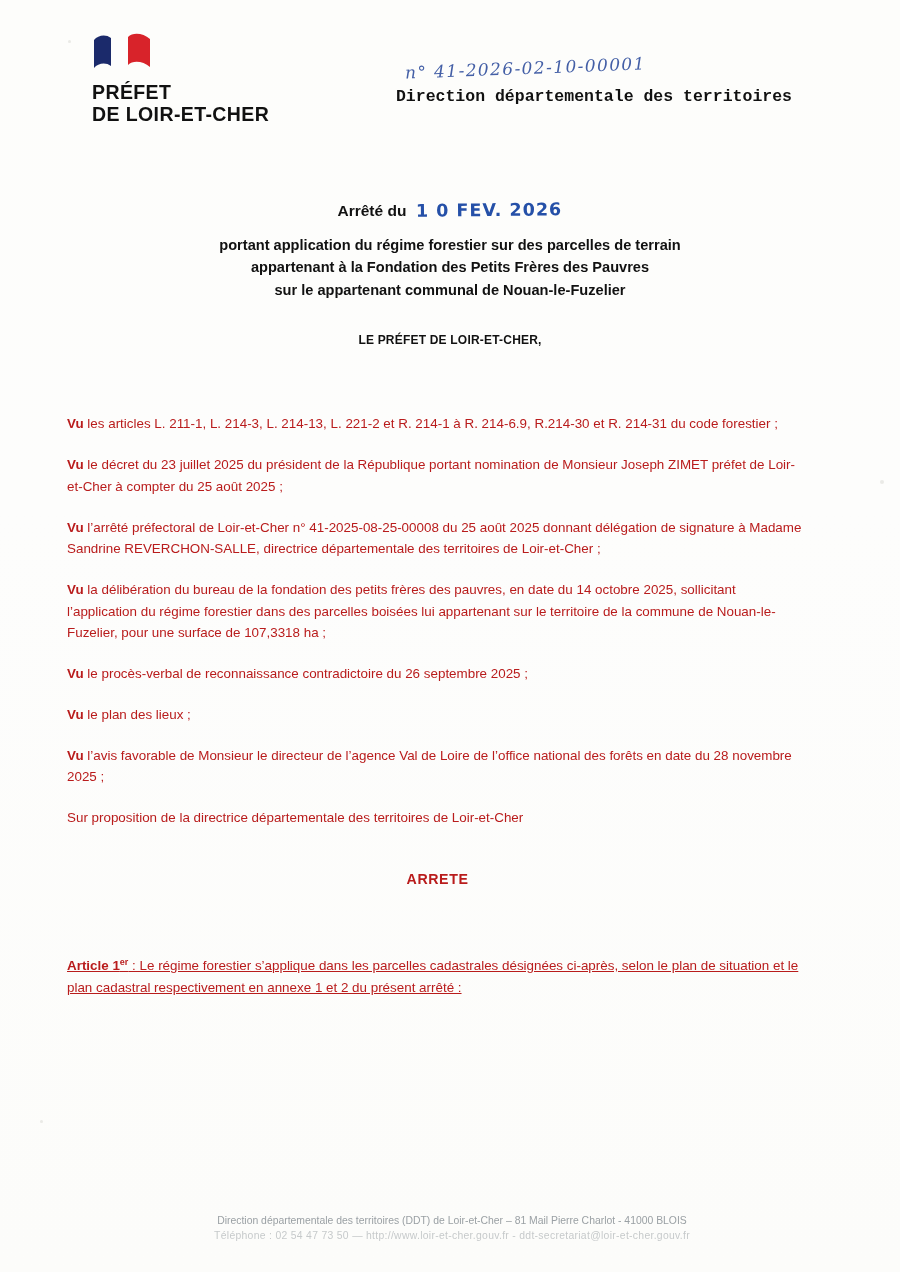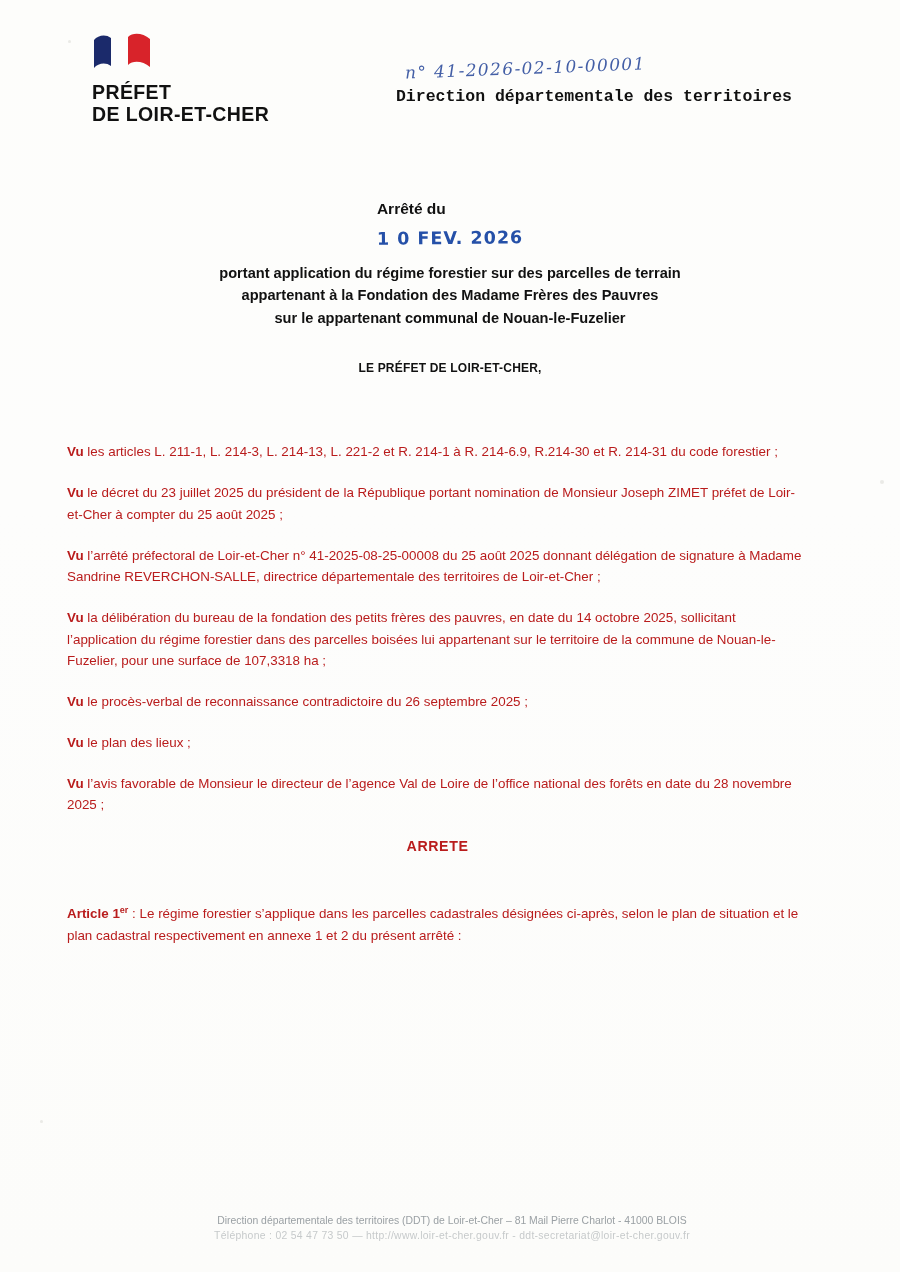--- a/index.html
+++ b/index.html
@@ -100,21 +100,20 @@
     text-align: center;
     padding: 0 95px;
   }
   .arrete-line {
     font-size: 15.5px;
     font-weight: bold;
     color: #111;
     display: inline-flex;
     align-items: baseline;
     gap: 10px;
-    flex-direction: column;
   }
   .stamp-date {
     font-family: "DejaVu Sans", sans-serif;
     font-weight: bold;
     font-size: 17.5px;
     letter-spacing: 1px;
     color: #2550a8;
     transform: rotate(-0.6deg);
   }
   .subject {
@@ -144,30 +143,31 @@
   .body-text p {
     margin: 0 0 19px 0;
   }
   .body-text p:last-child {
     margin-bottom: 0;
   }
   .vu {
     font-weight: bold;
   }
   .arrete-word {
-    margin-top: 19px;
+    margin-top: 39px;
     text-align: center;
     font-size: 14.2px;
     font-weight: bold;
     letter-spacing: 0.6px;
   }
   .article-1 {
-    margin-top: 45px;
+    margin-top: 64px;
     font-size: 13.4px;
     line-height: 1.62;
+    text-decoration: underline;
   }
   .article-1 .lead {
     font-weight: bold;
   }
   .article-1 .lead sup {
     font-size: 9px;
     font-weight: bold;
   }
 
   
@@ -224,21 +224,21 @@
       <div class="dept-service">Direction départementale des territoires</div>
     </div>
 
     <div class="title-block">
       <div class="arrete-line">
         <span>Arrêté du</span>
         <span class="stamp-date">1 0 FEV. 2026</span>
       </div>
       <div class="subject">
         <div>portant application du régime forestier sur des parcelles de terrain</div>
-        <div>appartenant à la Fondation des Madame Frères des Pauvres</div>
+        <div>appartenant à la Fondation des Petits Frères des Pauvres</div>
         <div>sur le appartenant communal de Nouan-le-Fuzelier</div>
       </div>
       <div class="prefet-line">LE PRÉFET DE LOIR-ET-CHER,</div>
     </div>
 
     <div class="body-text">
 
       <p><span class="vu">Vu</span><span> les articles L. 211-1, L. 214-3, L. 214-13, L. 221-2 et R. 214-1 à R. 214-6.9, R.214-30 et R. 214-31 du code forestier ;</span></p>
 
       <p><span class="vu">Vu</span><span> le décret du 23 juillet 2025 du président de la République portant nomination de Monsieur Joseph ZIMET préfet de Loir-et-Cher à compter du 25 août 2025 ;</span></p>
@@ -246,20 +246,21 @@
       <p><span class="vu">Vu</span><span> l’arrêté préfectoral de Loir-et-Cher n° 41-2025-08-25-00008 du 25 août 2025 donnant délégation de signature à Madame Sandrine REVERCHON-SALLE, directrice départementale des territoires de Loir-et-Cher ;</span></p>
 
       <p><span class="vu">Vu</span><span> la délibération du bureau de la fondation des petits frères des pauvres, en date du 14 octobre 2025, sollicitant l’application du régime forestier dans des parcelles boisées lui appartenant sur le territoire de la commune de Nouan-le-Fuzelier, pour une surface de 107,3318 ha ;</span></p>
 
       <p><span class="vu">Vu</span><span> le procès-verbal de reconnaissance contradictoire du 26 septembre 2025 ;</span></p>
 
       <p><span class="vu">Vu</span><span> le plan des lieux ;</span></p>
 
       <p><span class="vu">Vu</span><span> l’avis favorable de Monsieur le directeur de l’agence Val de Loire de l’office national des forêts en date du 28 novembre 2025 ;</span></p>
 
+      <p>Sur proposition de la directrice départementale des territoires de Loir-et-Cher</p>
 
       <div class="arrete-word">ARRETE</div>
 
       <div class="article-1">
         <span class="lead"><span>Article 1</span><sup>er</sup></span><span> : Le régime forestier s’applique dans les parcelles cadastrales désignées ci-après, selon le plan de situation et le plan cadastral respectivement en annexe 1 et 2 du présent arrêté :</span>
       </div>
 
     </div>
   </div>
 

